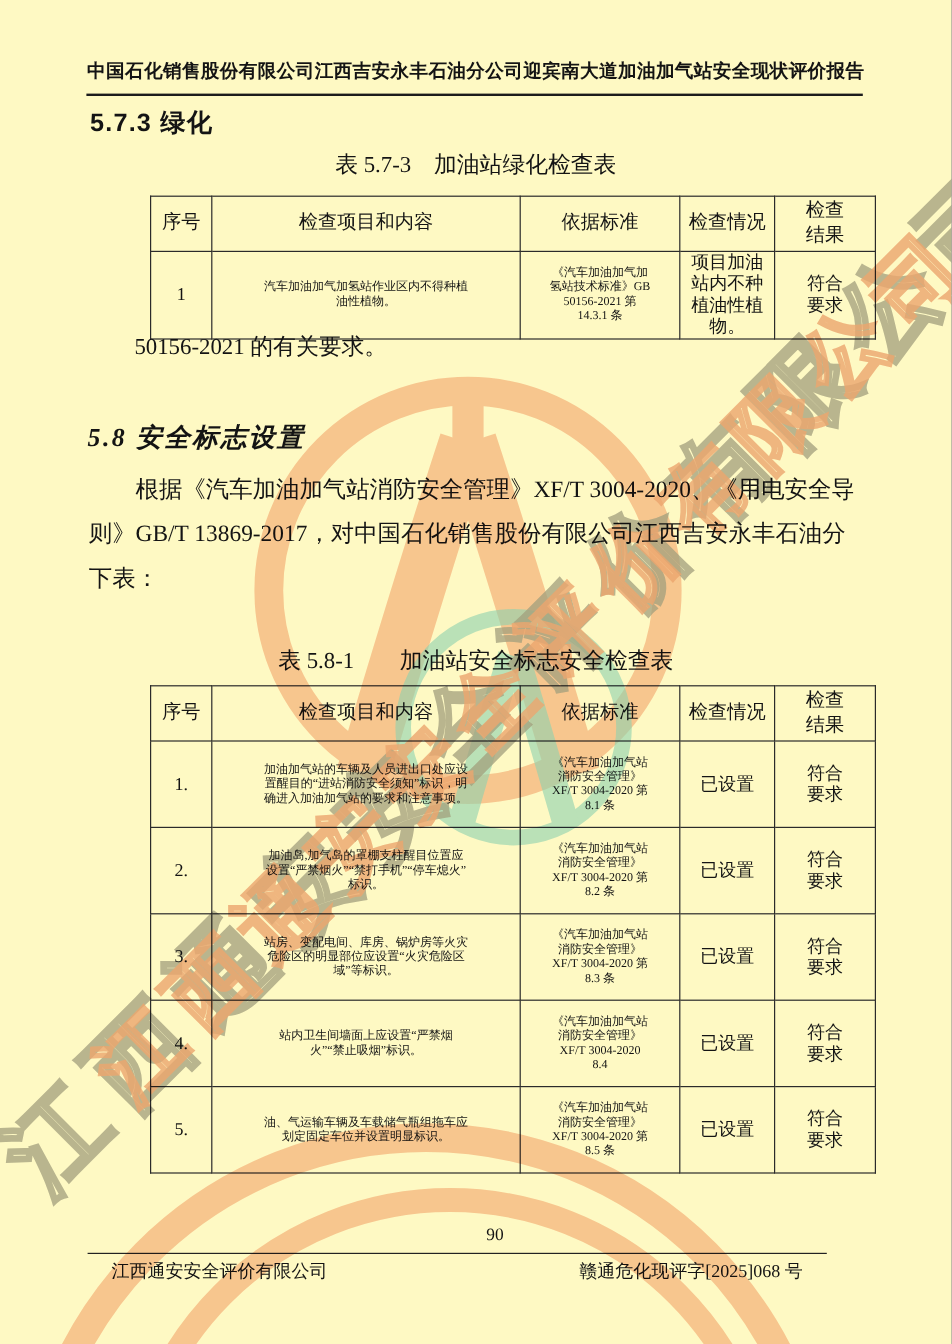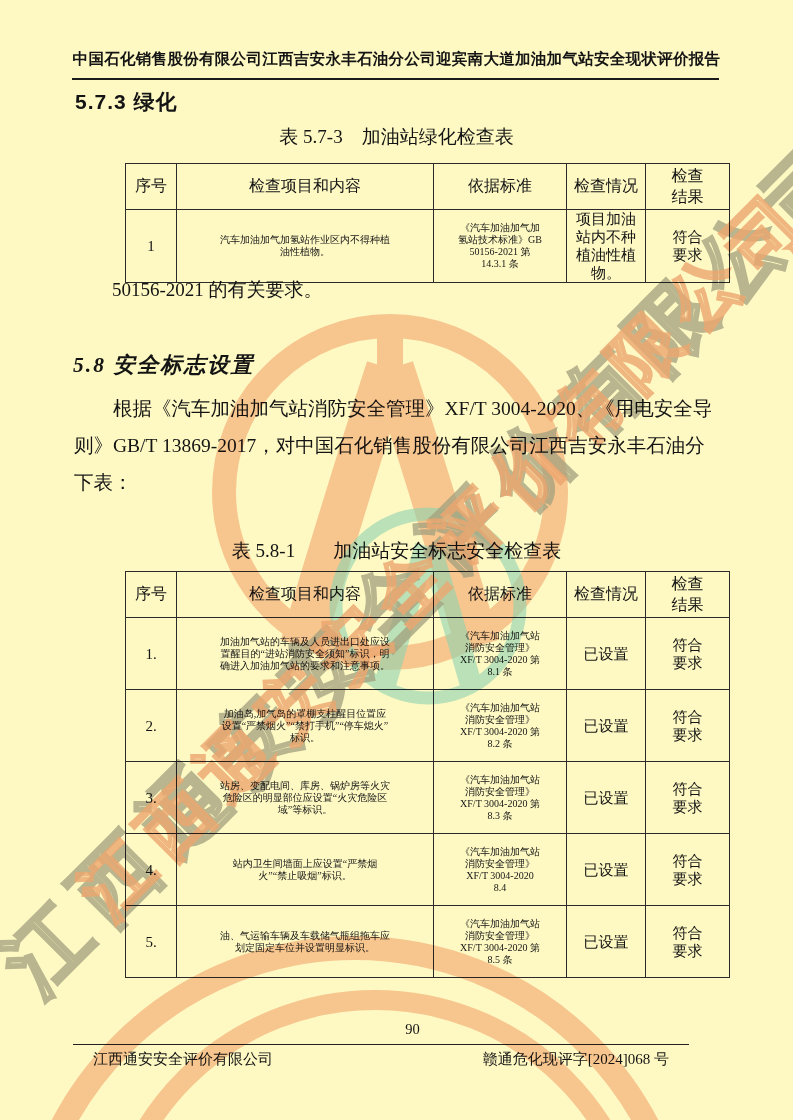--- a/index.html
+++ b/index.html
@@ -199,21 +199,21 @@
           <td class="col-result">符合
 要求</td>
         </tr>
       </tbody>
   </table>
 
   <div class="footer-page">90</div>
   <div class="footer-rule"></div>
   <div class="footer-row">
     <span>江西通安安全评价有限公司</span>
-    <span>赣通危化现评字[2024]068 号</span>
+    <span>赣通危化现评字[2025]068 号</span>
   </div>
 
   <div class="wm">
     <svg width="793" height="1120" viewBox="0 0 793 1120">
       <g class="logo-orange" fill="none" stroke="#f2a182" opacity="0.55">
         <circle cx="390" cy="492" r="166" stroke-width="24"></circle>
         <path d="M 302 646 Q 352 478 388 368" stroke-width="44"></path>
         <path d="M 478 646 Q 428 478 392 368" stroke-width="44"></path>
         <path d="M 390 328 L 390 370" stroke-width="26"></path>
         <circle cx="355" cy="1278" r="330" stroke-width="24"></circle>

